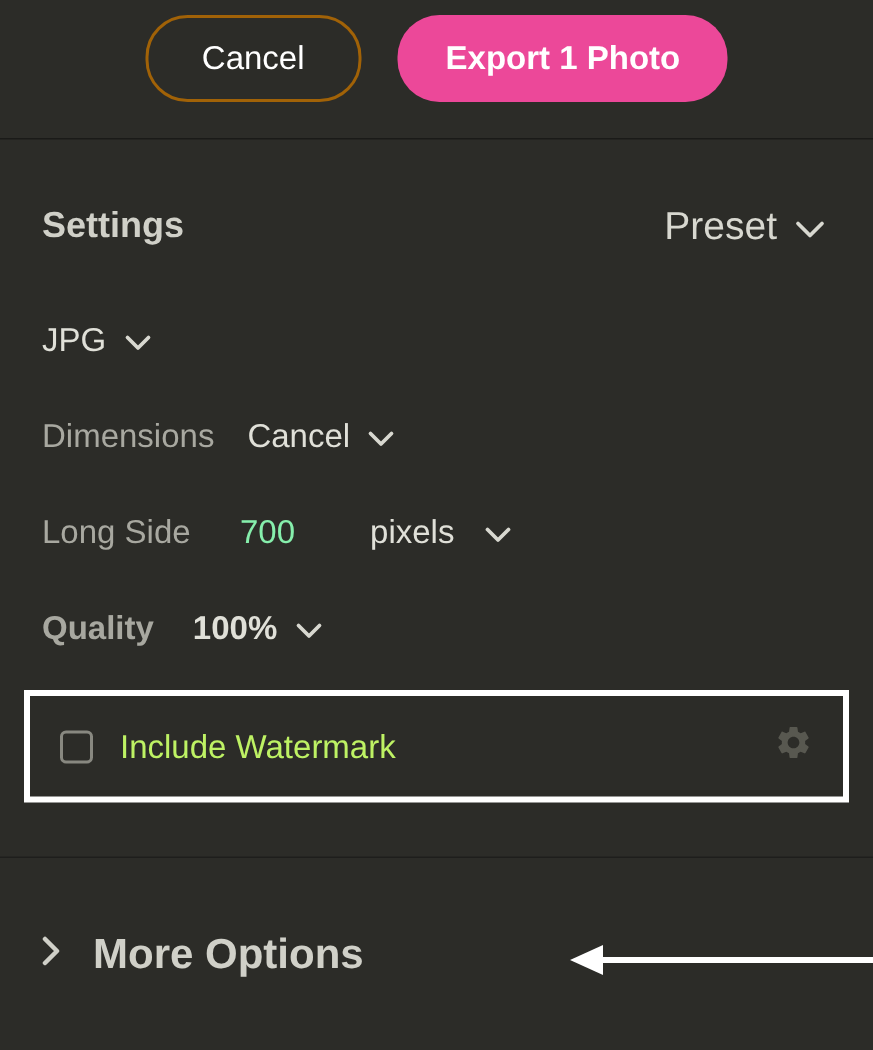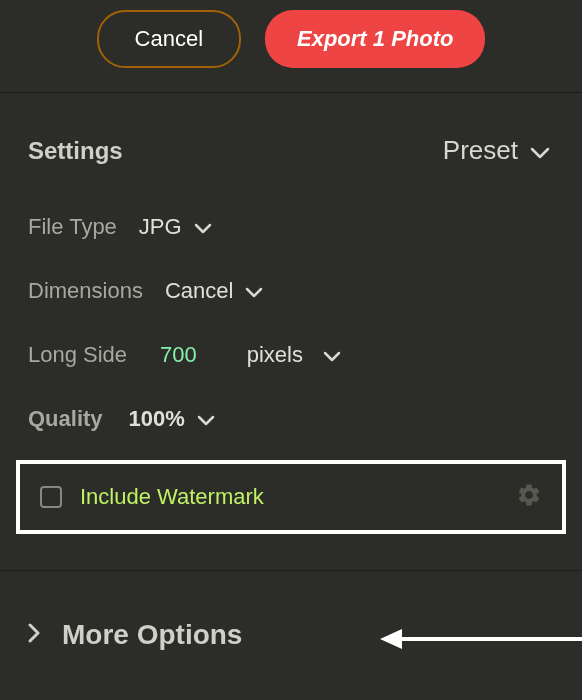--- a/index.html
+++ b/index.html
@@ -30,25 +30,24 @@
       font-weight: 500;
       cursor: pointer;
       border: none;
     }
     .btn-cancel {
       background: transparent;
       border: 2px solid #a16207;
       color: #ffffff;
     }
     .btn-export {
-      background: #ef4444;
+      background: #ec4899;
       color: #ffffff;
       font-weight: 600;
       padding: 16px 32px;
-      font-style: italic;
     }
     .divider {
       height: 1px;
       background: #1a1a18;
       width: 100%;
     }
     .settings-header {
       display: flex;
       justify-content: space-between;
       align-items: center;
@@ -203,21 +202,20 @@
       <svg width="20" height="12" viewBox="0 0 20 12">
           <path d="M2 2 L10 10 L18 2" stroke="#d8d8d0" stroke-width="2.5" fill="none" stroke-linecap="round" stroke-linejoin="round"></path>
         </svg>
     </span>
   </div>
 </div>
 
 <div class="body-section">
 
   <div class="row">
-    <span class="label label-filetype">File Type</span>
     <div class="dropdown-group">
       <span class="value">JPG</span>
       <span class="chevron-down">
         <svg width="18" height="11" viewBox="0 0 18 11">
             <path d="M2 2 L9 9 L16 2" stroke="#d8d8d0" stroke-width="2.5" fill="none" stroke-linecap="round" stroke-linejoin="round"></path>
           </svg>
       </span>
     </div>
   </div>
 

